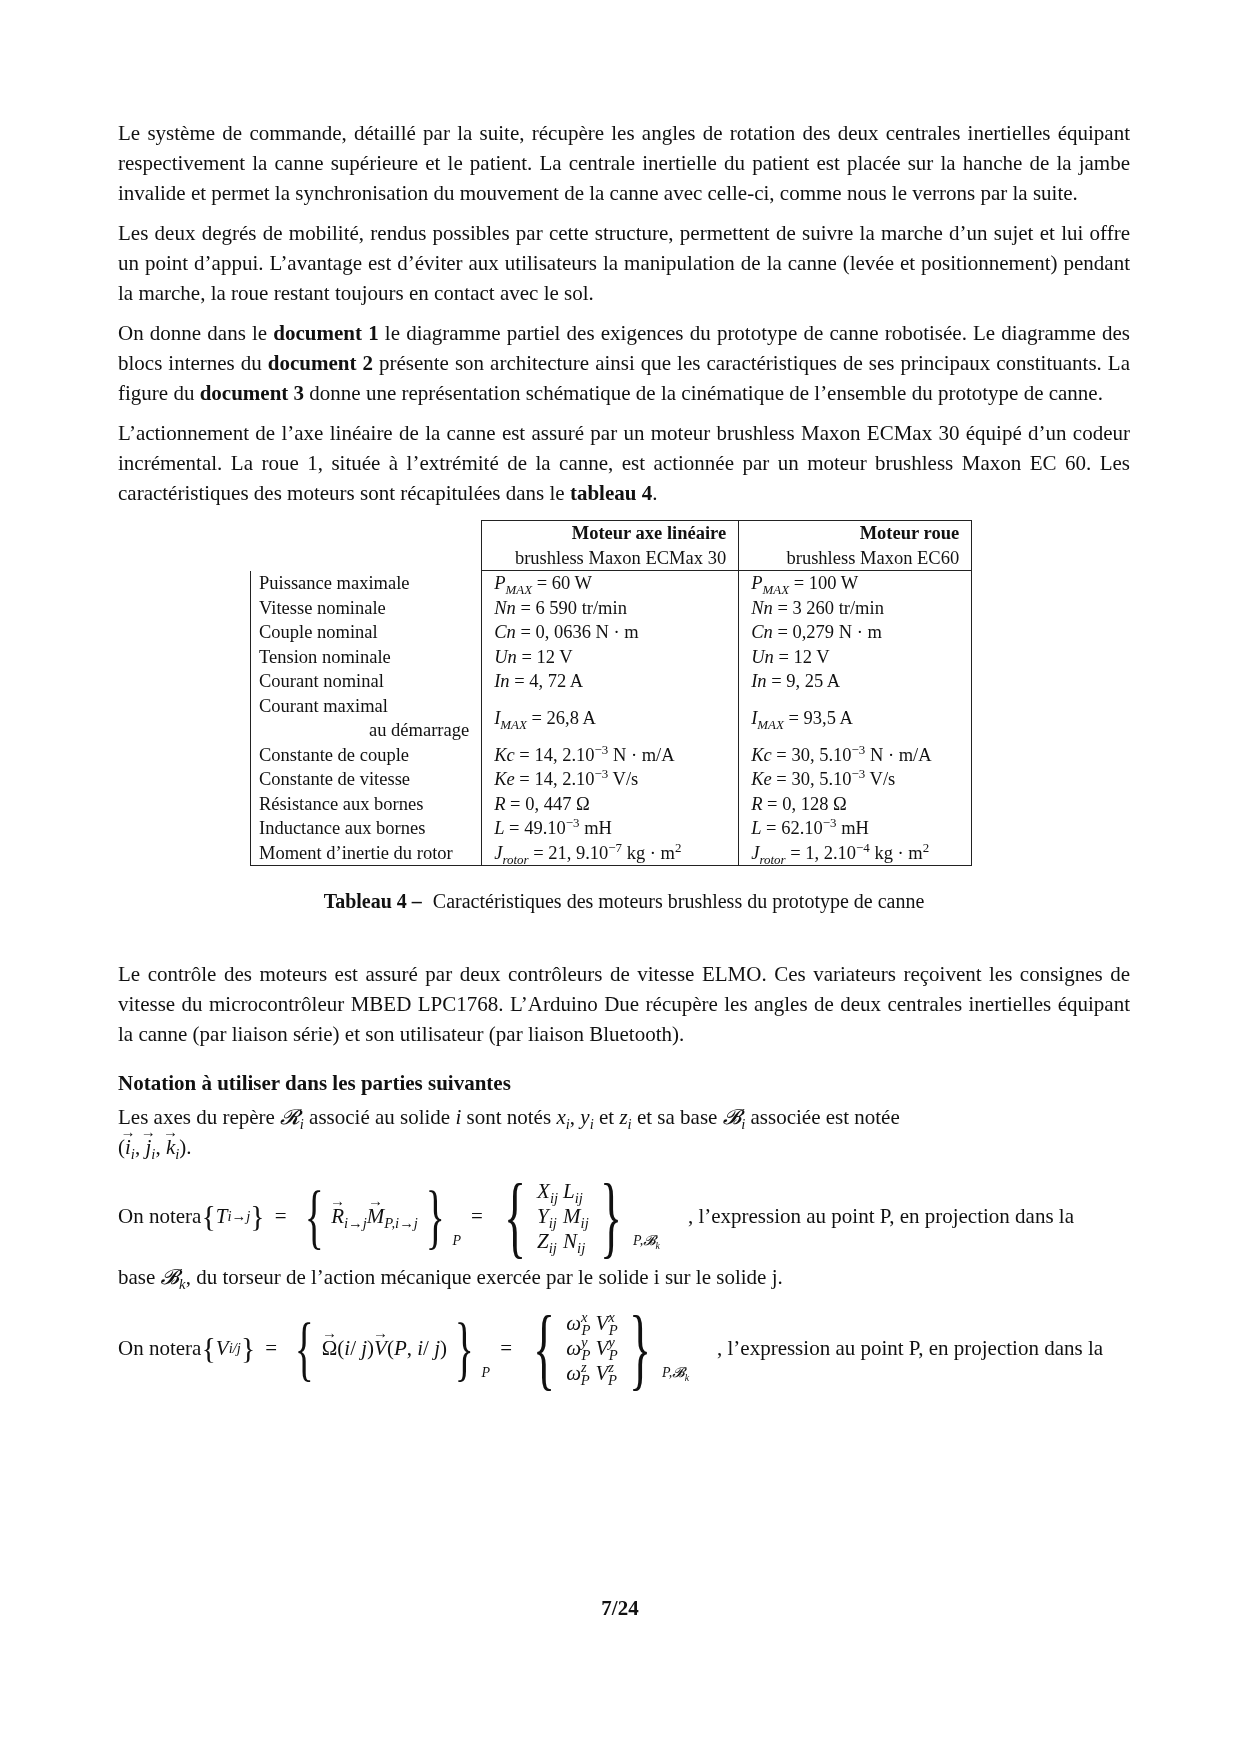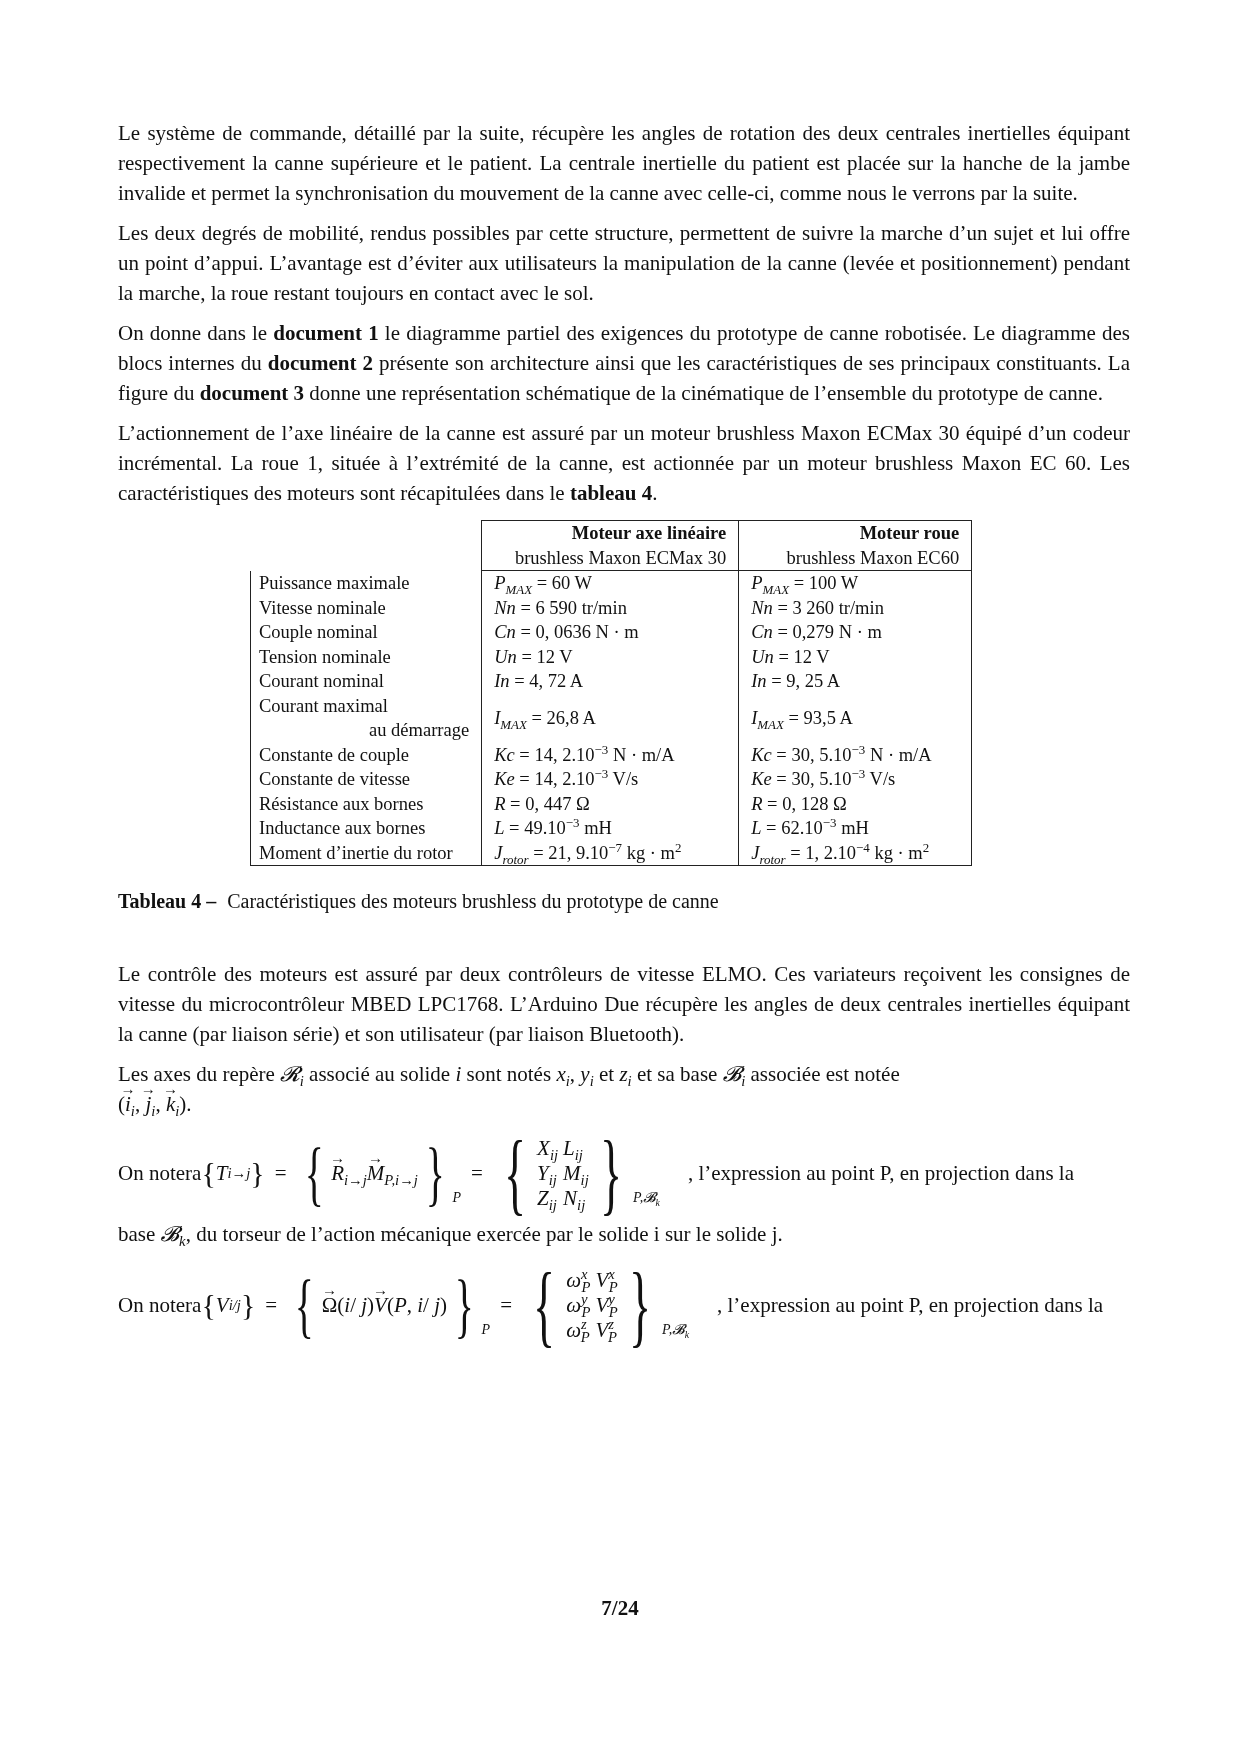--- a/index.html
+++ b/index.html
@@ -16,21 +16,21 @@
   table.specs th .h1 { font-weight: bold; display: block; }
   table.specs th.blank { border: none; }
   table.specs td.lbl { border-left: 1.5px solid #222; padding-left: 8px; }
   table.specs td.c1 { border-left: 1.5px solid #222; width: 232px; }
   table.specs td.c2 { border-left: 1.5px solid #222; border-right: 1.5px solid #222; width: 208px; }
   table.specs tr.last td { border-bottom: 1.5px solid #222; }
   table.specs td.mid { vertical-align: middle; }
   .indent { padding-left: 110px; display: block; }
   sup { font-size: 70%; line-height: 0; }
   sub { font-size: 70%; line-height: 0; text-align: center; }
-  .caption { text-align: left; font-size: 20px; margin: 24px 0 46px 0; }
+  .caption { text-align: center; font-size: 20px; margin: 24px 0 46px 0; }
   .caption b { margin-right: 6px; }
   h3.section { font-size: 21px; font-weight: bold; margin: 22px 0 6px 0; }
   .vec { position: relative; display: inline-block; }
   .vec::before { content: "\2192"; position: absolute; top: -15px; left: 50%; transform: translateX(-50%); font-size: 15px; font-style: normal; }
   .cal { font-family: "DejaVu Serif", serif; font-style: italic; }
   .eqline { display: flex; align-items: center; font-size: 21px; line-height: 30px; margin-top: 10px; }
   .brace { font-size: 72px; line-height: 72px; font-weight: 100; transform: scaleX(0.55); display: inline-block; }
   .bracebig { font-size: 92px; line-height: 92px; transform: scaleX(0.5); display: inline-block; }
   .col { display: inline-flex; flex-direction: row; align-items: center; line-height: 27px; }
   .mat { display: inline-grid; grid-template-columns: auto auto; column-gap: 5px; line-height: 25px; }
@@ -129,20 +129,21 @@
     </table>
   </div>
 
   <div class="caption">
     <b>Tableau 4 –</b>
     <span>Caractéristiques des moteurs brushless du prototype de canne</span>
   </div>
 
   <p class="para">Le contrôle des moteurs est assuré par deux contrôleurs de vitesse ELMO. Ces variateurs reçoivent les consignes de vitesse du microcontrôleur MBED LPC1768. L’Arduino Due récupère les angles de deux centrales inertielles équipant la canne (par liaison série) et son utilisateur (par liaison Bluetooth).</p>
 
+  <h3 class="section">Notation à utiliser dans les parties suivantes</h3>
 
   <p class="para" style="margin-bottom:4px;">
     <span>Les axes du repère </span><span class="cal">𝓡</span><sub class="it">i</sub><span> associé au solide </span><i>i</i><span> sont notés </span><i>x<sub>i</sub></i>, <i>y<sub>i</sub></i><span> et </span><i>z<sub>i</sub></i><span> et sa base </span><span class="cal">𝓑</span><sub class="it">i</sub><span> associée est notée</span><br>
     <span>(</span><span class="vec it">i</span><sub class="it">i</sub>, <span class="vec it">j</span><sub class="it">i</sub>, <span class="vec it">k</span><sub class="it">i</sub><span>).</span>
   </p>
 
   <div class="eqline" style="margin-top:8px;">
     <span>On notera </span>
     <span class="sm-brace">{</span>
       <i>T</i>

